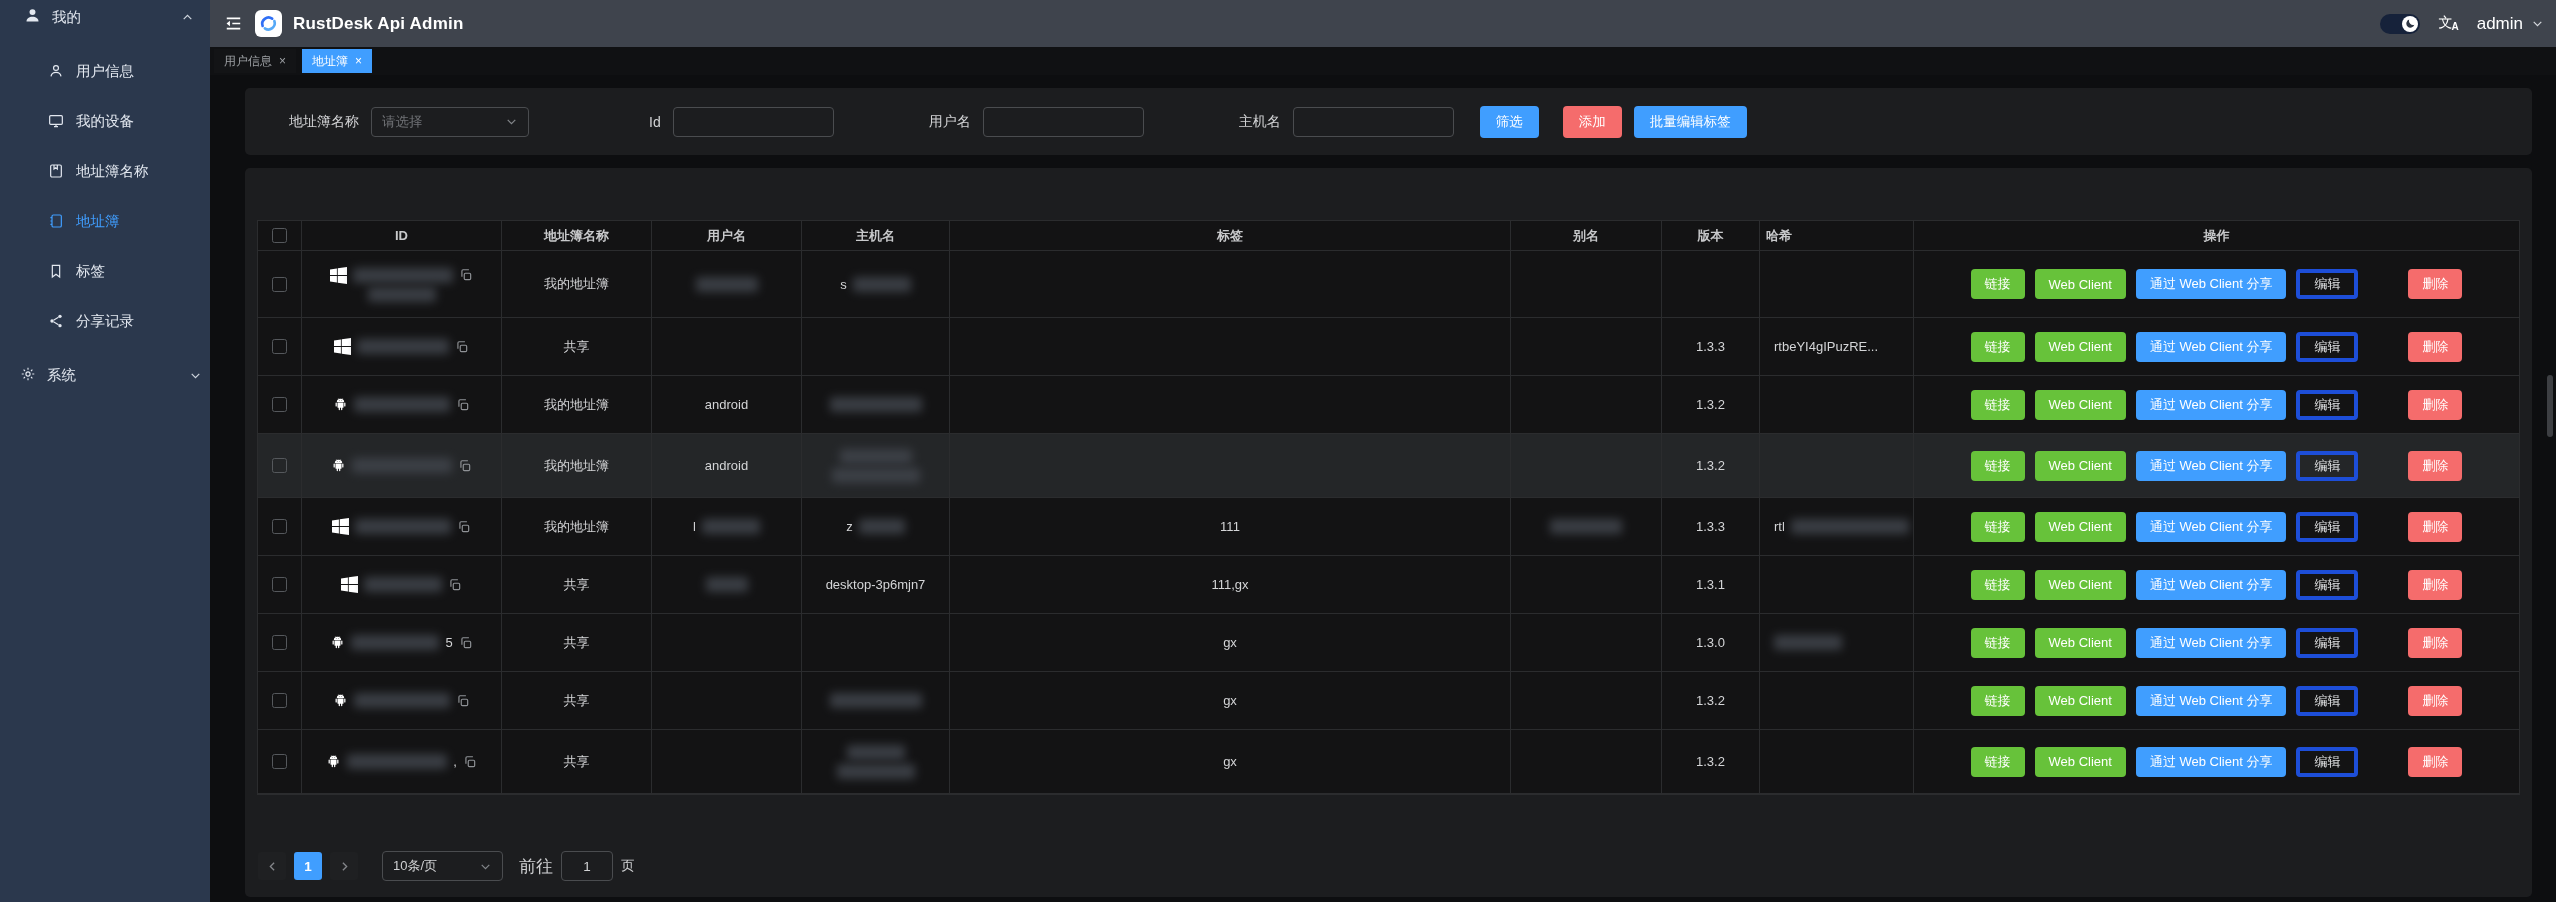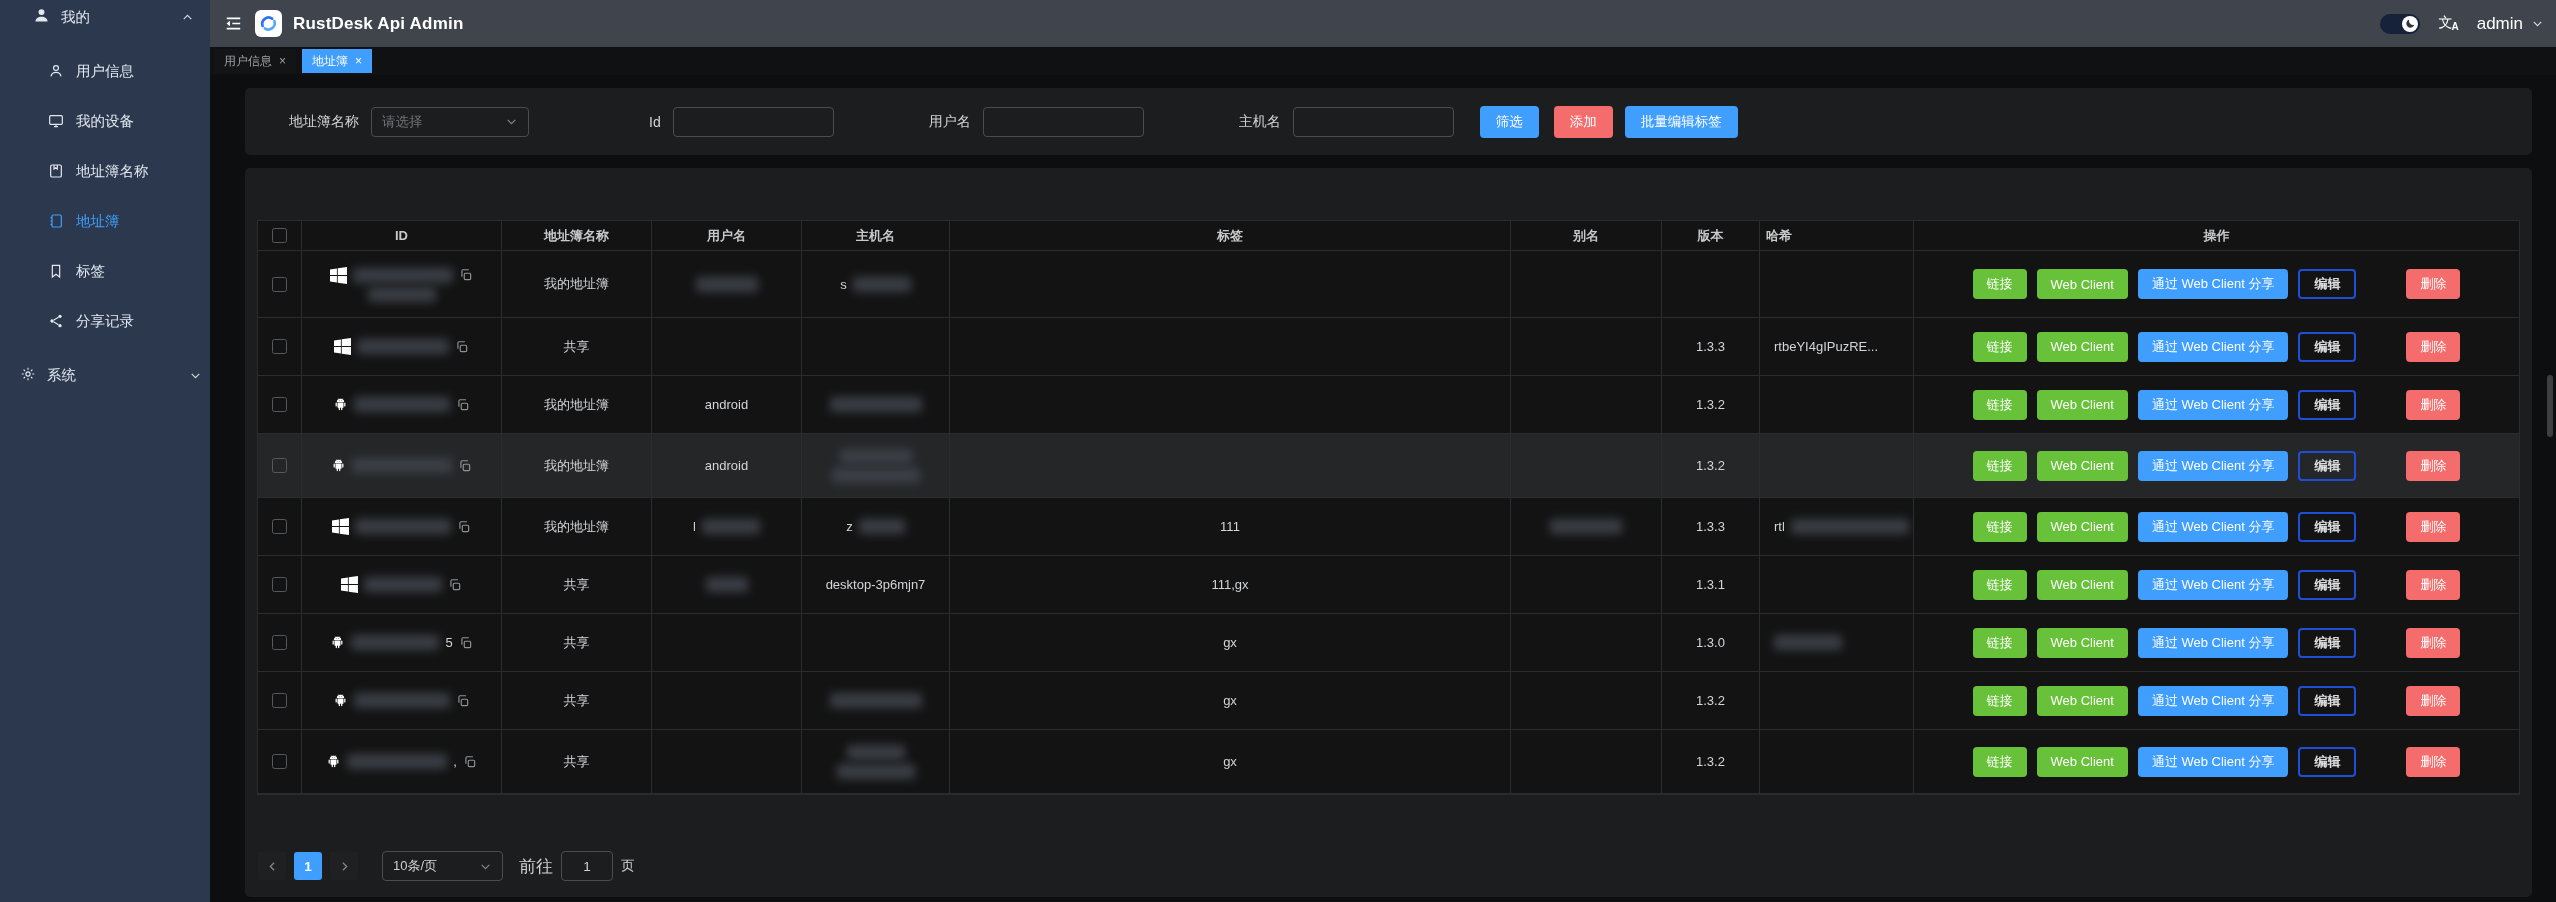--- a/index.html
+++ b/index.html
@@ -2,21 +2,21 @@
 <html><head>
 <meta charset="utf-8">
 <style>
   * { margin:0; padding:0; box-sizing:border-box; }
   html,body { width:2556px; height:902px; overflow:hidden; background:#0d0e10;
     font-family:"Liberation Sans","DejaVu Sans",sans-serif; }
   body { display:flex; }
 
   
   .sidebar { width:210px; height:100%; background:#2b384d; flex:0 0 210px; color:#e3e8f0; }
-  .group-hd { height:34px; display:flex; align-items:center; gap:11px; padding:0 16px 0 33px;
+  .group-hd { height:34px; display:flex; align-items:center; gap:11px; padding:0 16px 0 24px;
     font-size:14.5px; cursor:pointer; }
   .group-hd .gh-chev { margin-left:auto; color:#cfd5de; display:flex; }
   .sub-list { margin-top:12px; }
   .sub-item { height:50px; display:flex; align-items:center; gap:12px; padding-left:48px;
     font-size:14.5px; color:#e3e8f0; cursor:pointer; }
   .sub-item .s-icon { display:flex; color:#e3e8f0; }
   .sub-item.active { color:#409eff; }
   .sub-item.active .s-icon { color:#409eff; }
   .group-sys { margin-top:4px; height:50px; display:flex; align-items:center; gap:11px;
     padding:0 8px 0 20px; font-size:14.5px; cursor:pointer; }
@@ -83,21 +83,21 @@
     filter:blur(5px); opacity:.9; vertical-align:middle; }
   .idline { display:flex; align-items:center; gap:6px; }
   .idcol { display:flex; flex-direction:column; align-items:center; gap:3px; }
   .hostcol { display:flex; flex-direction:column; align-items:center; gap:4px; }
   .copy-ic { display:flex; color:#8f9296; cursor:pointer; }
   .os-ic { display:flex; }
   .abtn { height:30px; border-radius:4px; border:none; font-size:13px; color:#fff; padding:0 14px;
     cursor:pointer; white-space:nowrap; font-family:inherit; }
   .abtn.green { background:#67c23a; }
   .abtn.blue { background:#409eff; }
-  .abtn.outline { background:transparent; border:2px solid #1d4ed8; color:#dfe0e2;font-weight:bold; }
+  .abtn.outline { background:transparent; border:4px solid #1d4ed8; color:#dfe0e2; }
   .abtn.red { background:#f56c6c;margin-left:40px; }
 
   
   .pagination { display:flex; align-items:center; margin-top:56px; padding-left:1px; }
   .pg-btn { width:28px; height:28px; border-radius:3px; background:#1f2022; color:#85878b;
     display:flex; align-items:center; justify-content:center; cursor:pointer; }
   .pg-btn + .pg-btn { margin-left:8px; }
   .pg-btn.cur { background:#409eff; color:#fff; font-size:13.5px; font-weight:700; }
   .pg-select { margin-left:24px; width:121px; height:30px; border:1px solid #4a4c4f; border-radius:4px;
     display:flex; align-items:center; padding:0 10px; color:#cfd0d2; font-size:13px; cursor:pointer; }
@@ -255,21 +255,21 @@
             </svg>
           </span>
       </div>
       <span class="f-label ml120">Id</span>
       <input class="f-input" value="" style="">
       <span class="f-label ml95">用户名</span>
       <input class="f-input" value="" style="">
       <span class="f-label ml95">主机名</span>
       <input class="f-input" value="" style="">
       <button class="btn btn-blue" style="margin-left:26px">筛选</button>
-      <button class="btn btn-red" style="margin-left:15px">添加</button>
+      <button class="btn btn-red" style="margin-left:24px">添加</button>
       <button class="btn btn-blue" style="margin-left:12px">批量编辑标签</button>
     </div>
 
     <div class="card table-card">
       <div class="tbl">
           <div class="tr head">
             <div class="cell c0">
               <span class="chk"></span>
             </div>
             <div class="cell c1">ID</div>

